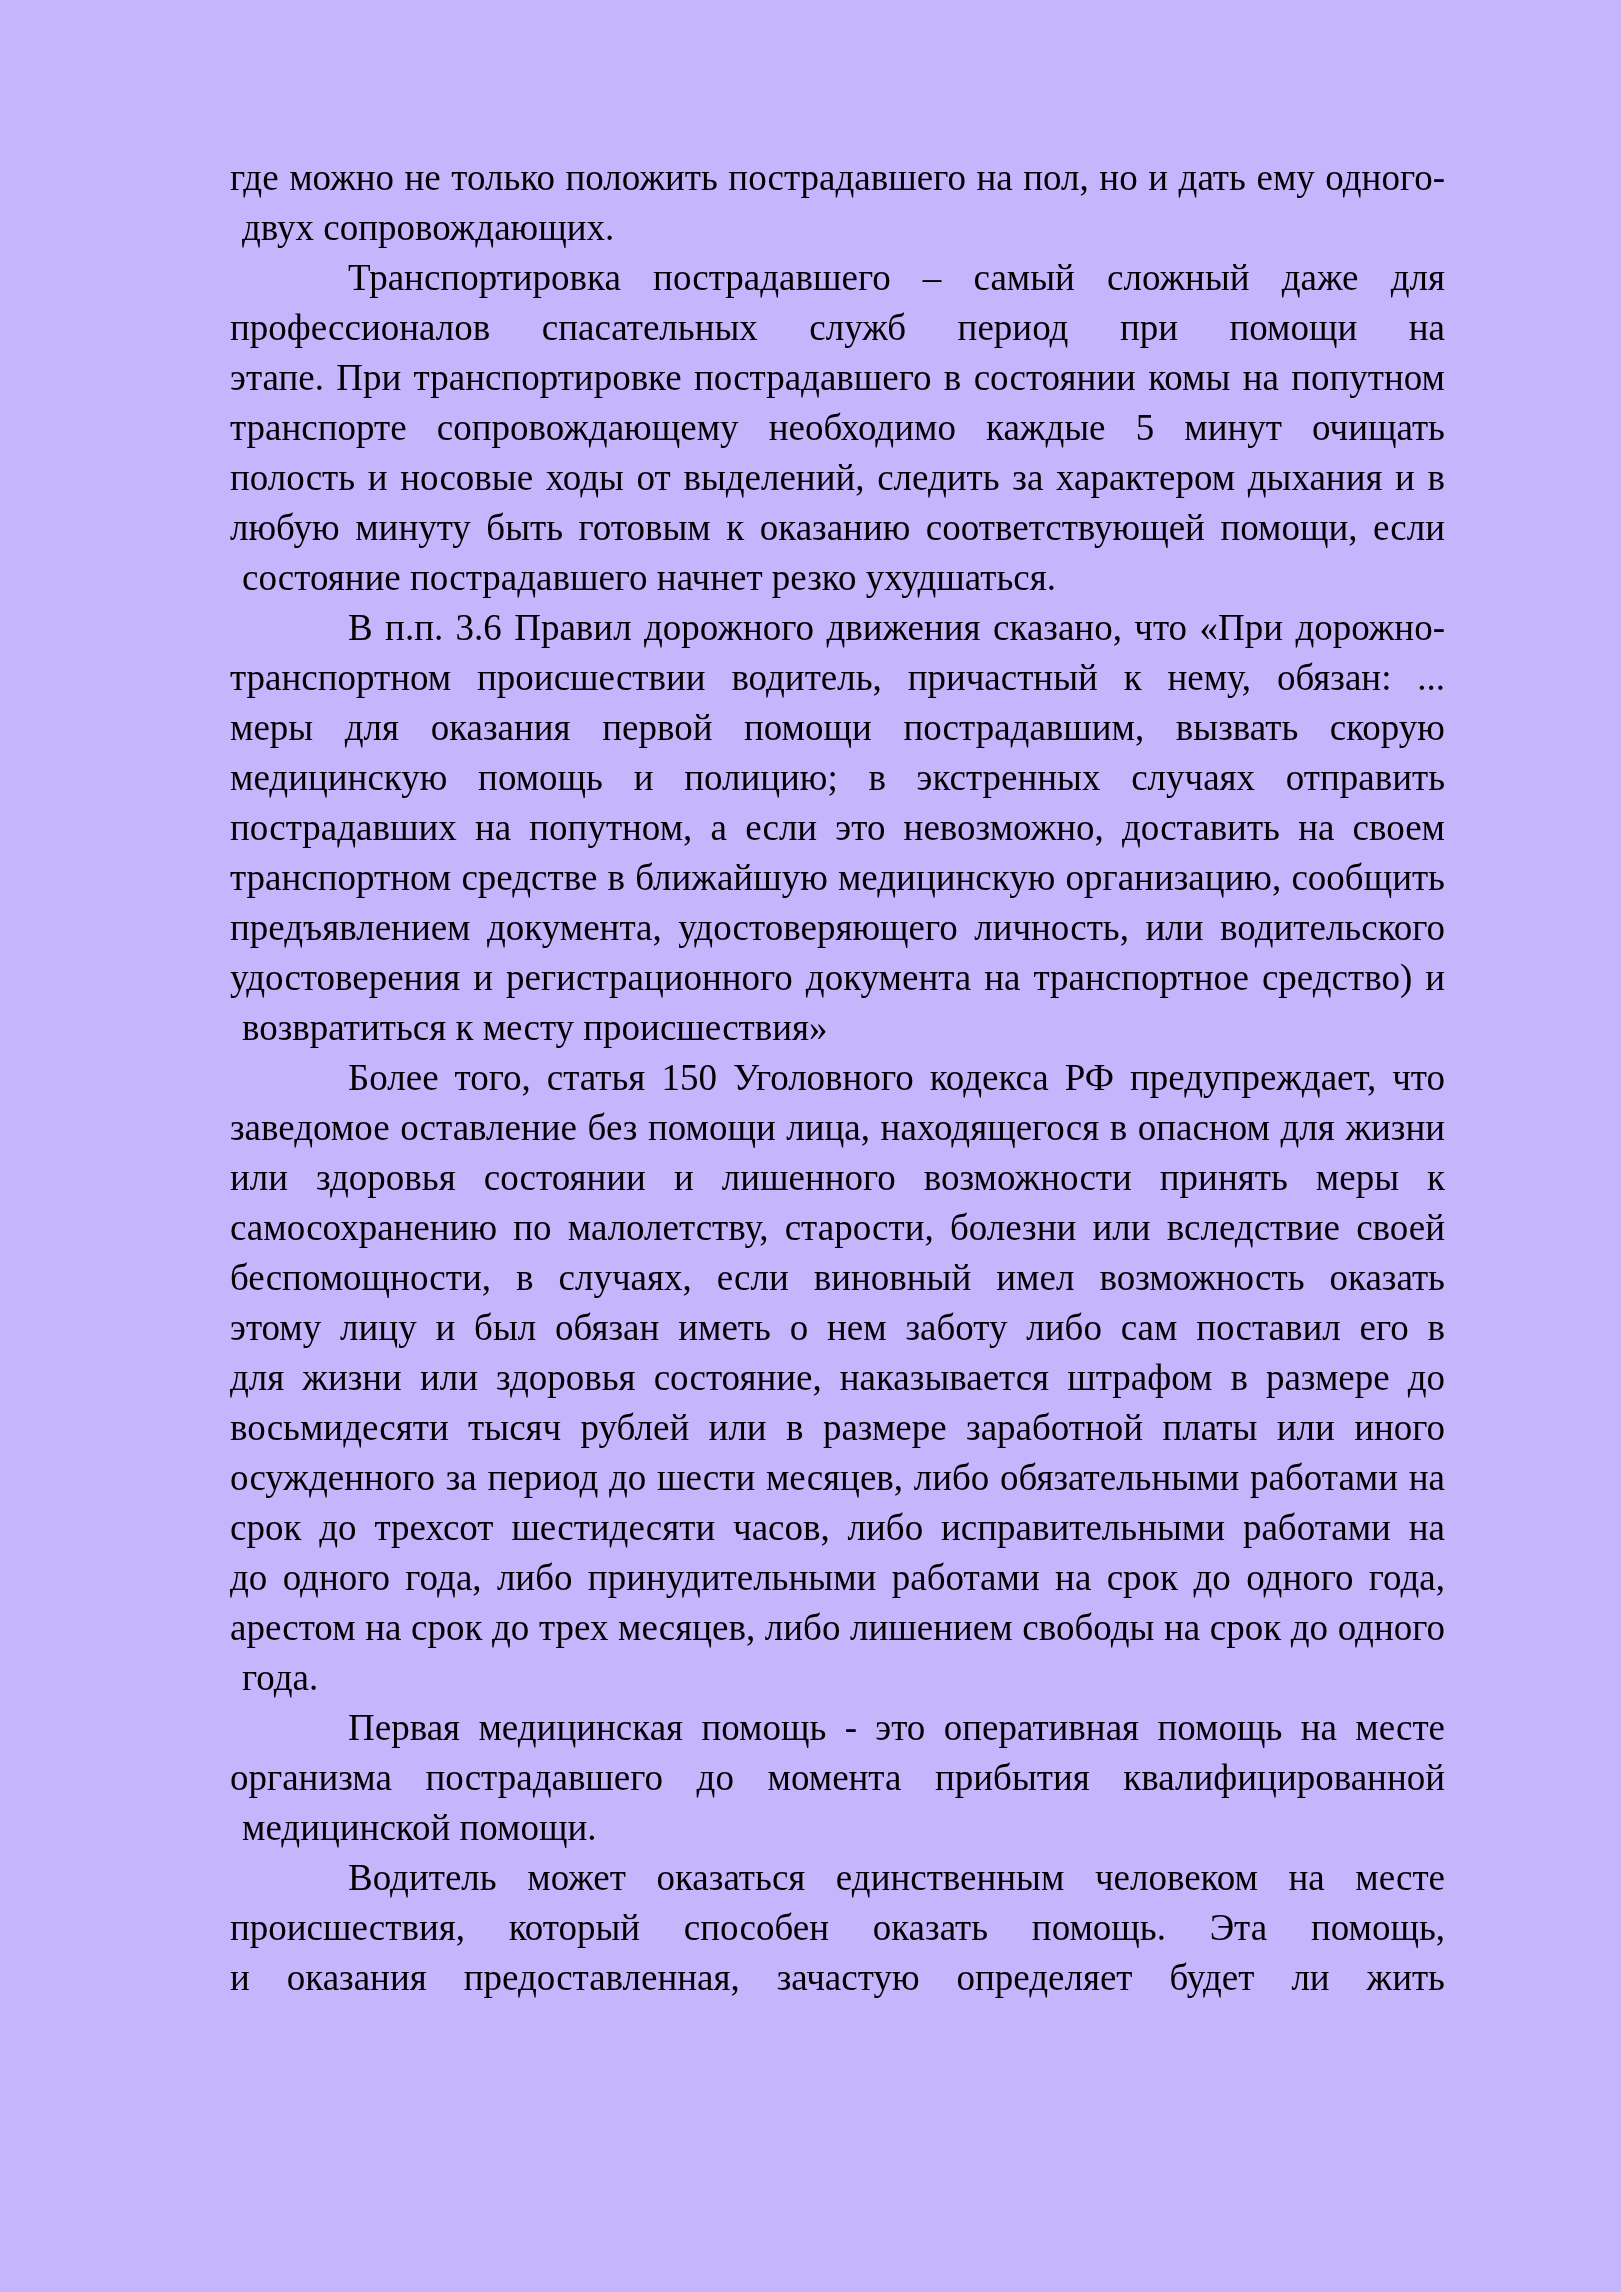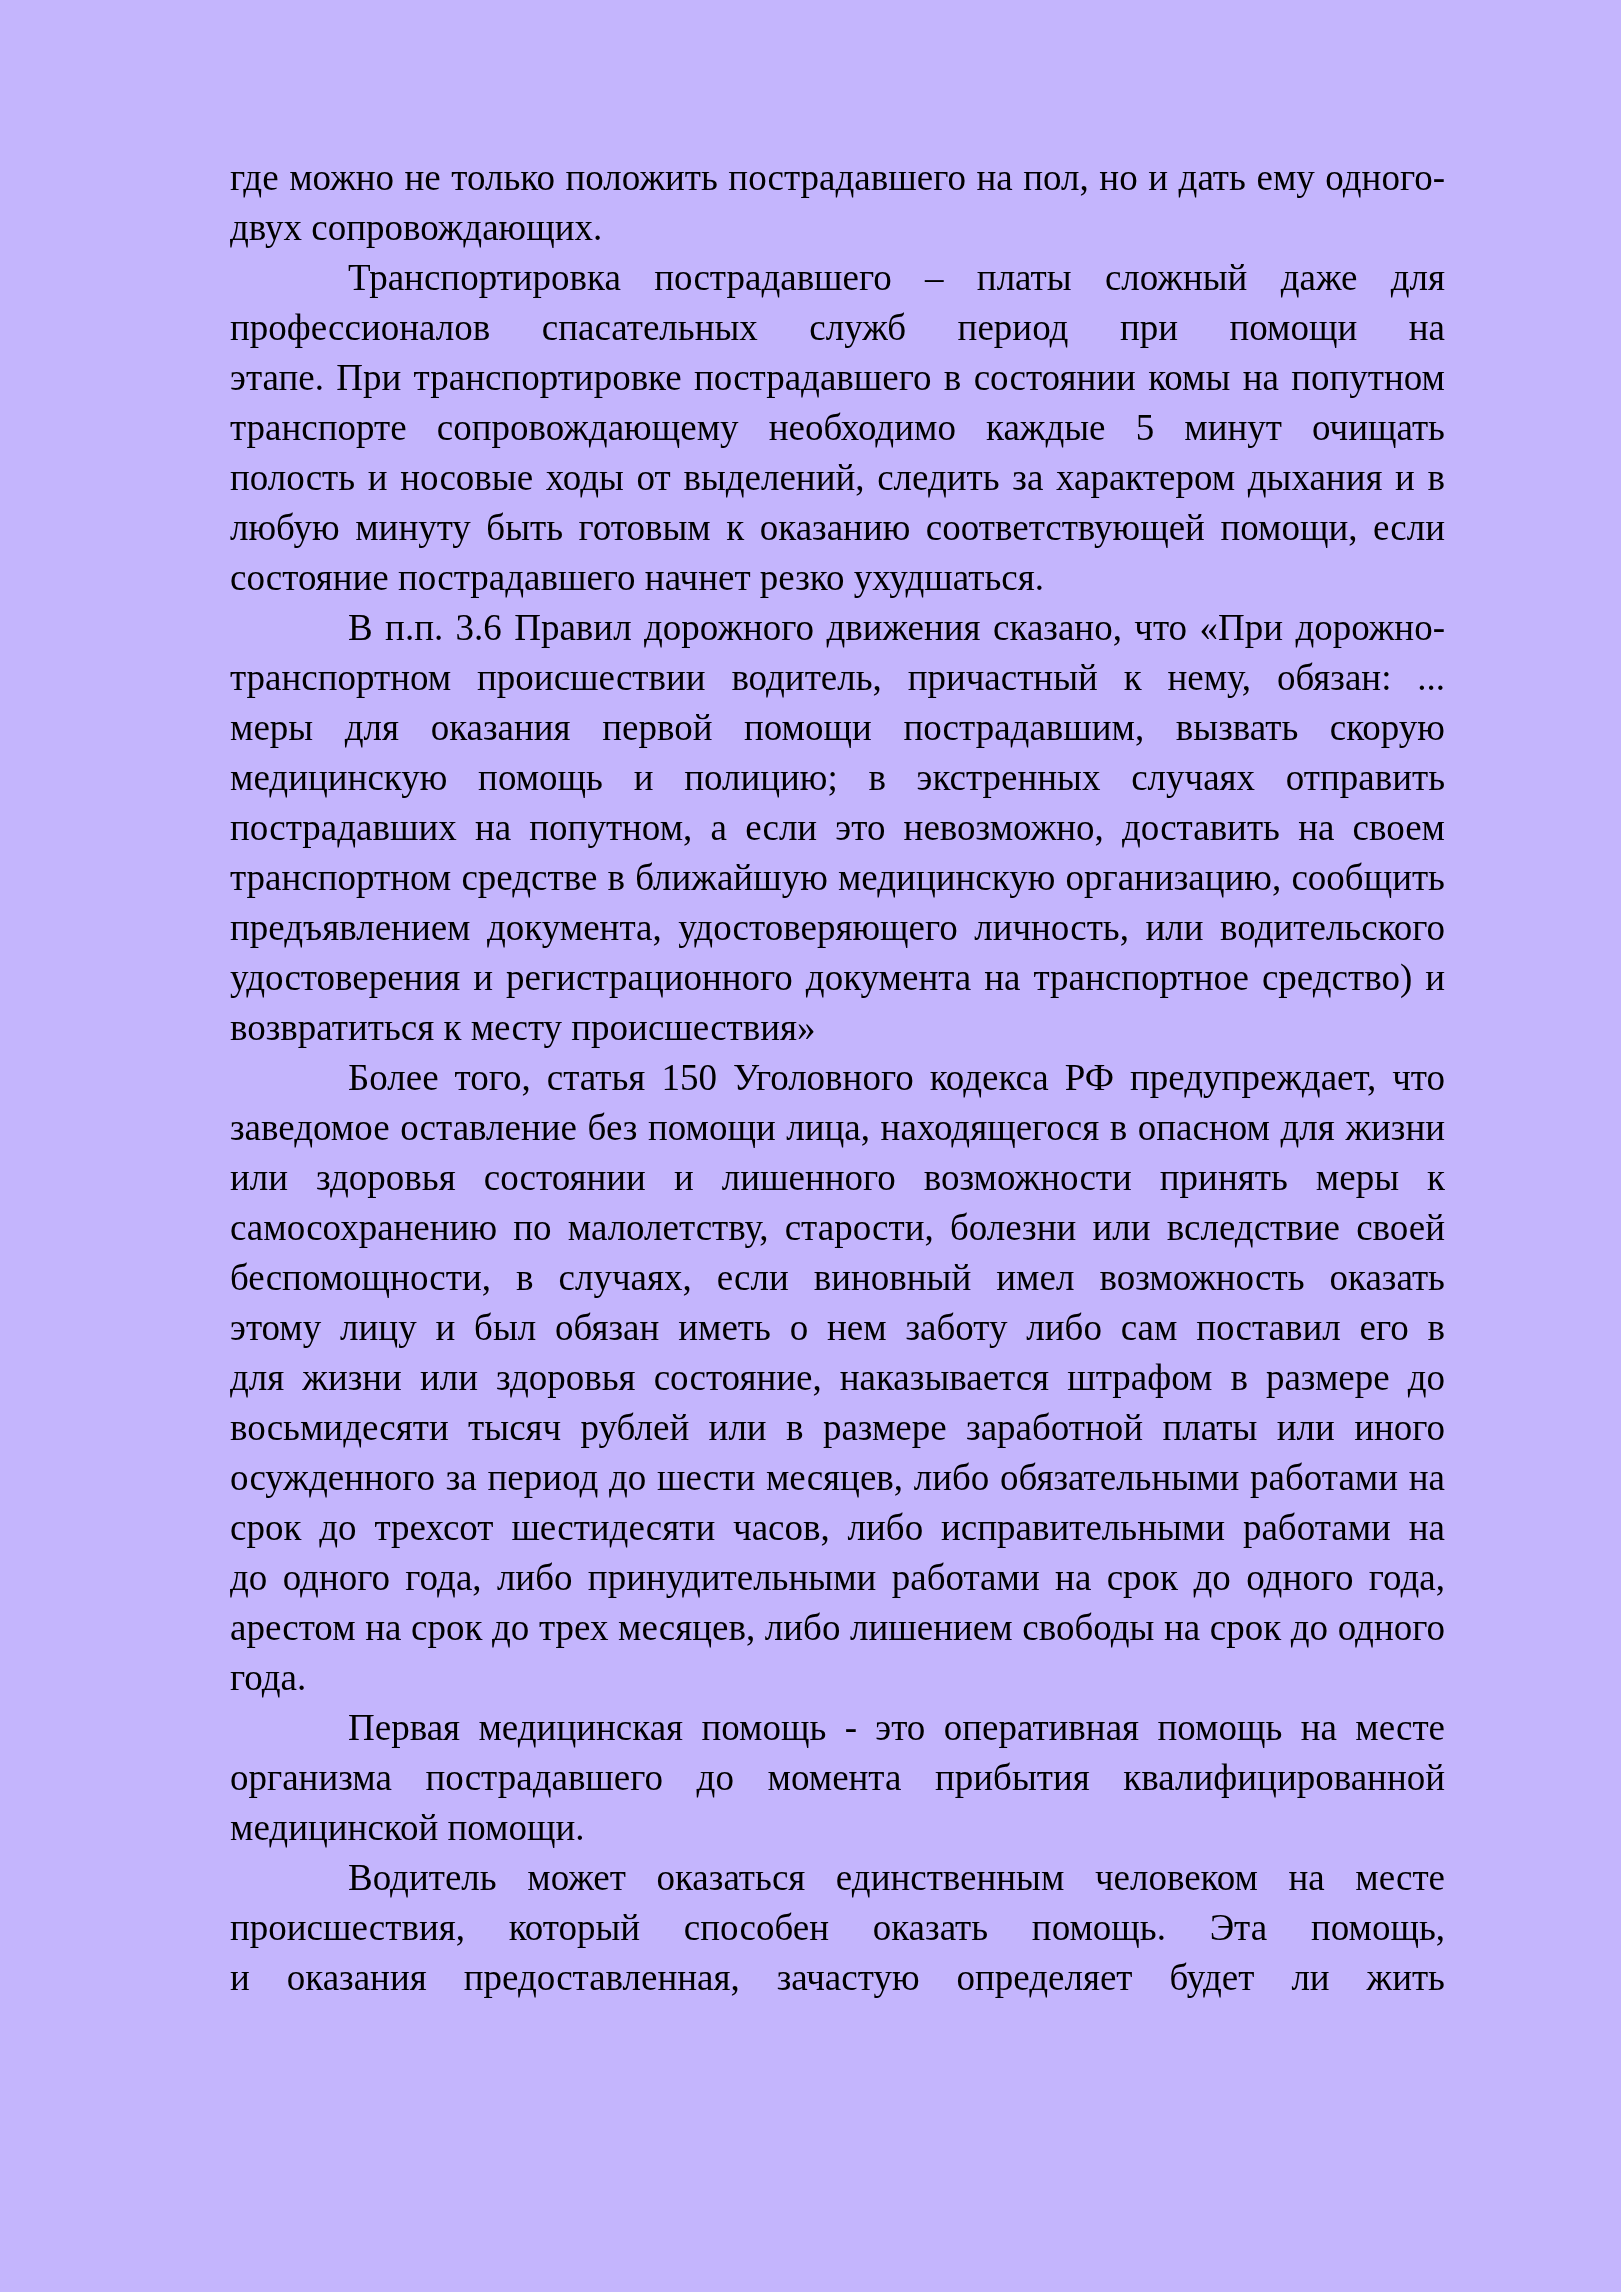--- a/index.html
+++ b/index.html
@@ -26,39 +26,40 @@
     height: 50px;
     overflow: hidden;
     color: #000000;
     text-align: justify;
     text-align-last: justify;
     white-space: normal;
   }
   .line.end {
     text-align: left;
     text-align-last: left;
+    margin-left: 12px;
   }
   .line.indent {
     text-indent: 118px;
   }
   .paragraph { margin: 0; padding: 0; }
 </style>
 </head>
 <body>
 
 <div class="page">
   <div class="textblock">
 
     <div class="paragraph">
       <div class="line">где можно не только положить пострадавшего на пол, но и дать ему одного-</div>
       <div class="line end">двух сопровождающих.</div>
     </div>
 
     <div class="paragraph">
-      <div class="line indent">Транспортировка пострадавшего – платы сложный даже для</div>
+      <div class="line indent">Транспортировка пострадавшего – самый сложный даже для</div>
       <div class="line">профессионалов спасательных служб период при помощи на догоспитальном</div>
       <div class="line">этапе. При транспортировке пострадавшего в состоянии комы на попутном</div>
       <div class="line">транспорте сопровождающему необходимо каждые 5 минут очищать ротовую</div>
       <div class="line">полость и носовые ходы от выделений, следить за характером дыхания и в</div>
       <div class="line">любую минуту быть готовым к оказанию соответствующей помощи, если</div>
       <div class="line end">состояние пострадавшего начнет резко ухудшаться.</div>
     </div>
 
     <div class="paragraph">
       <div class="line indent">В п.п. 3.6 Правил дорожного движения сказано, что «При дорожно-</div>

